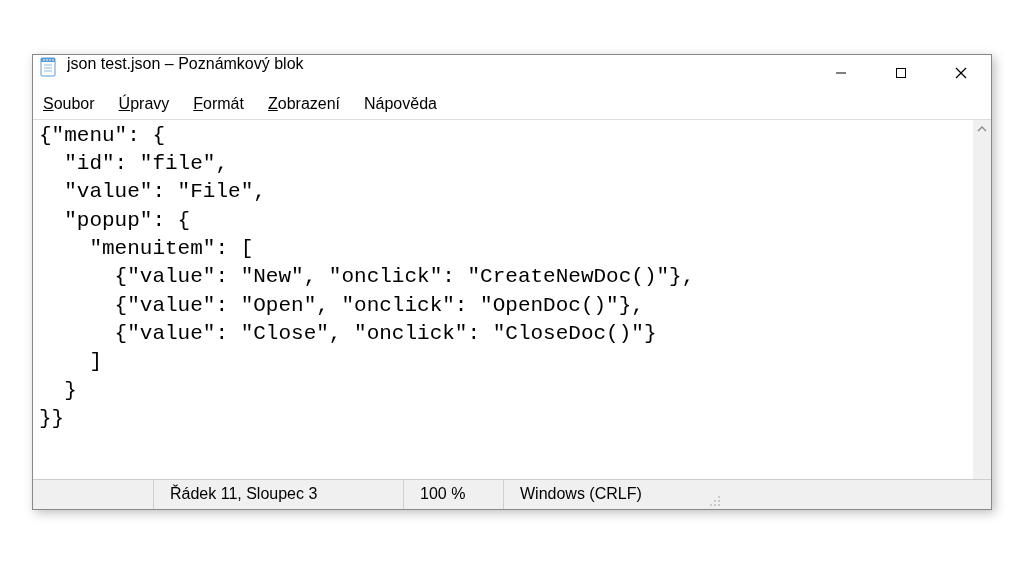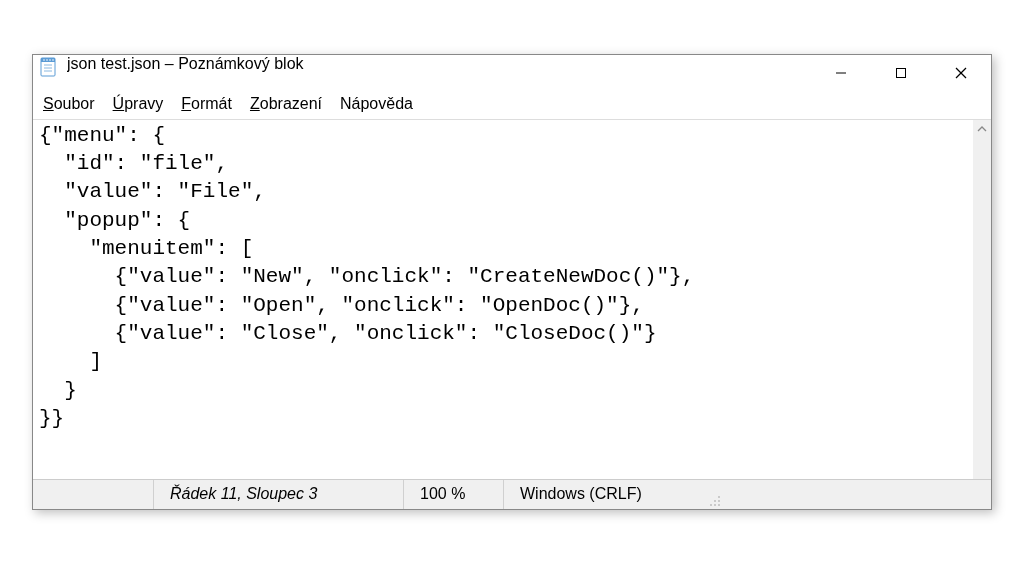--- a/index.html
+++ b/index.html
@@ -51,21 +51,21 @@
     .titlebar-btn {
       width: 60px;
       height: 36px;
       display: flex;
       align-items: center;
       justify-content: center;
       cursor: pointer;
     }
     .menubar {
       display: flex;
-      gap: 14px;
+      gap: 20px;
       padding: 4px 8px 6px 8px;
       font-size: 16px;
       background: #fff;
     }
     .menubar-item {
       cursor: pointer;
       padding: 0 2px;
     }
     .menubar-item .accel {
       text-decoration: underline;
@@ -117,21 +117,20 @@
     }
     .status-cell:first-child {
       border-left: none;
     }
     .status-spacer {
       width: 120px;
       border-left: none;
     }
     .status-linecol {
       width: 250px;
-      font-style: italic;
     }
     .status-zoom {
       width: 100px;
     }
     .status-eol {
       width: 200px;
     }
     .status-enc {
       flex: 1;
     }

